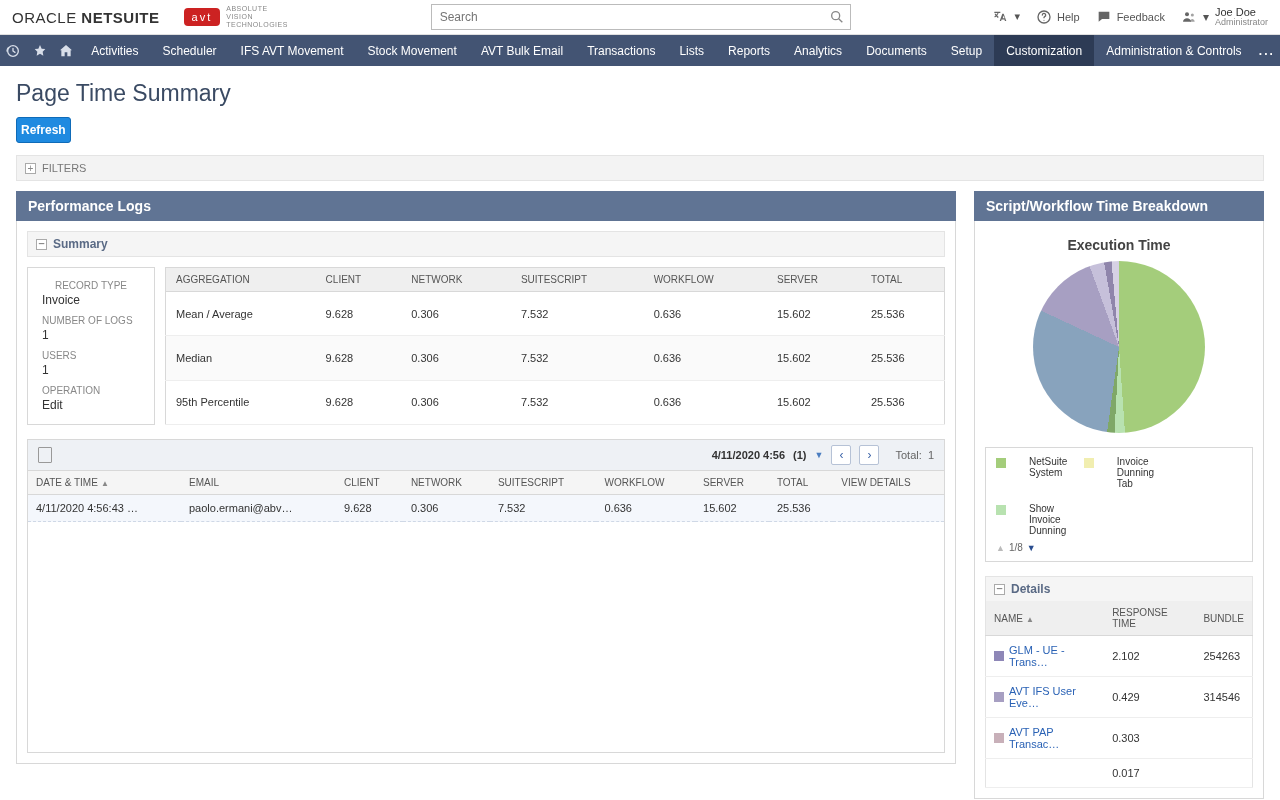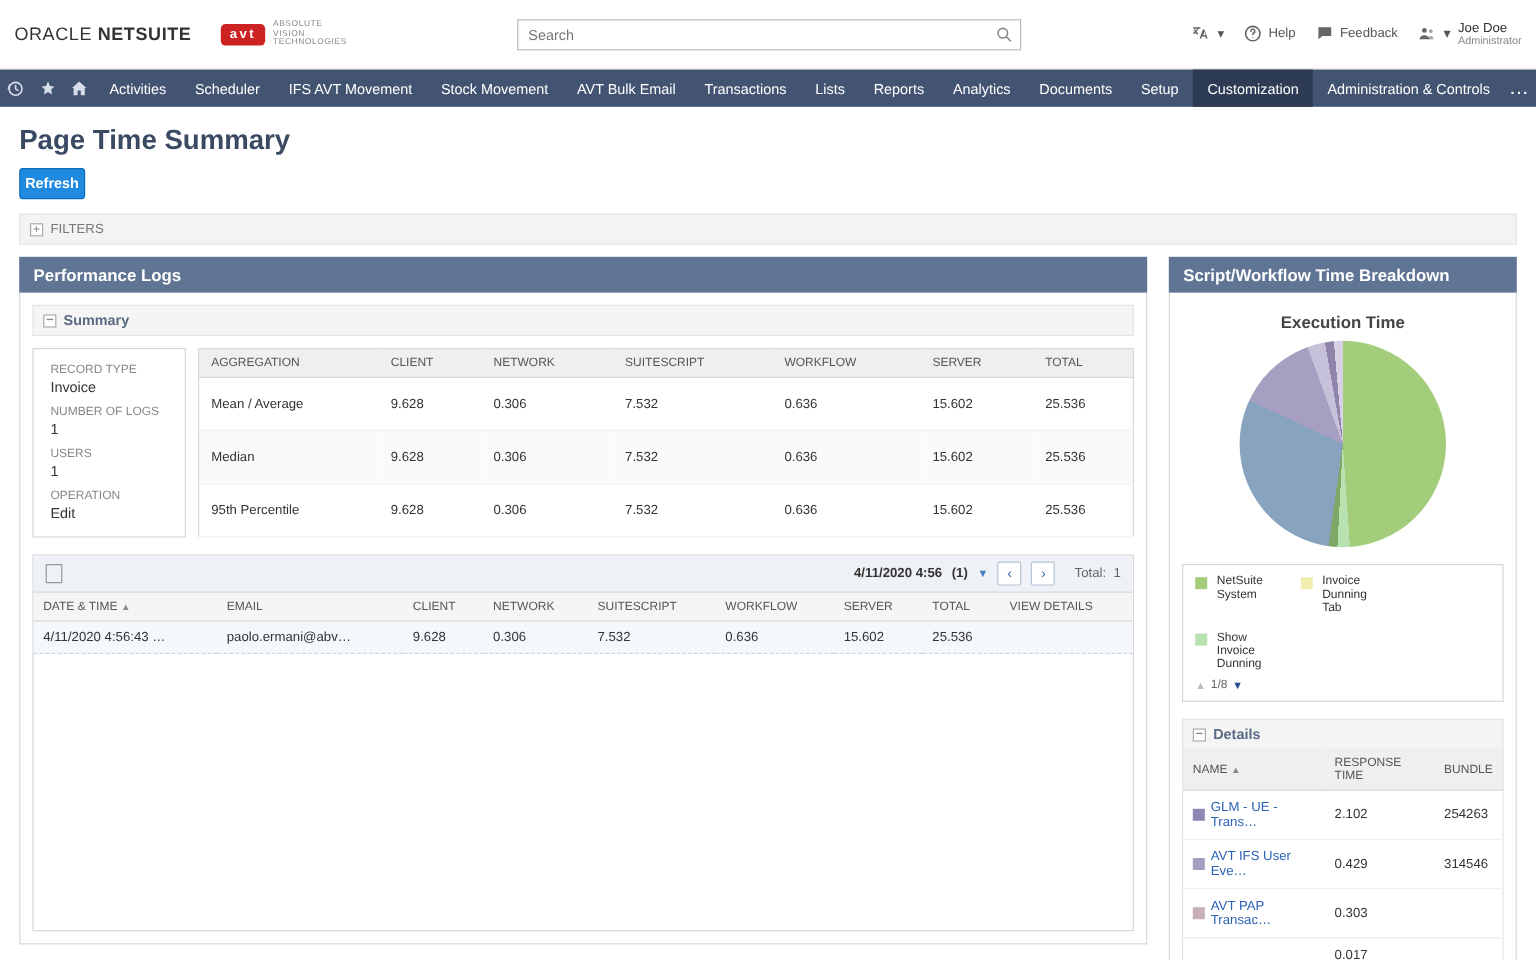--- a/index.html
+++ b/index.html
@@ -1,54 +1,54 @@
 <!DOCTYPE html>
 <html><head>
 <meta charset="utf-8">
 <style>
 * { box-sizing: border-box; margin: 0; padding: 0; }
 body { font-family: "Helvetica Neue", Arial, sans-serif; font-size: 12px; color: #333; background: #fff; width: 1280px; }
-.topbar { display: flex; align-items: center; height: 58px; padding: 0 12px; border-bottom: 1px solid #e0e0e0; }
+.topbar { display: flex; align-items: center; height: 35px; padding: 0 12px; border-bottom: 1px solid #e0e0e0; }
 .logo-oracle { font-size: 15px; letter-spacing: 0.5px; color: #333; font-weight: 500; }
 .logo-oracle b { font-weight: 700; }
 .logo-avt { display: flex; align-items: center; margin-left: 24px; gap: 6px; }
-.avt-badge { background: #c22; color: #fff; border-radius: 4px; padding: 3px 8px; font-size: 11px; font-weight: 700; letter-spacing: 2px; }
+.avt-badge { background: #c22; color: #fff; border-radius: 4px; padding: 3px 8px; font-size: 11px; font-weight: 400; letter-spacing: 2px; }
 .avt-text { font-size: 7px; line-height: 1.1; color: #888; letter-spacing: 0.5px; }
 .search-wrap { flex: 1; display: flex; justify-content: center; }
 .search-box { position: relative; width: 420px; }
 .search-box input { width: 100%; height: 26px; border: 1px solid #bbb; padding: 0 28px 0 8px; font-size: 12px; color: #a21caf; }
 .search-box .sicon { position: absolute; right: 6px; top: 5px; color: #888; font-size: 14px; }
 .top-right { display: flex; align-items: center; gap: 16px; color: #555; }
 .tr-item { display: flex; align-items: center; gap: 5px; font-size: 11px; cursor: pointer; }
 .tr-ico { width: 16px; height: 16px; display: inline-flex; align-items: center; justify-content: center; color: #666; }
 .user-block { display: flex; align-items: center; gap: 6px; }
 .user-txt { line-height: 1.1; }
 .user-txt .un { font-size: 11px; color: #333; }
 .user-txt .ur { font-size: 9px; color: #888; }
 .menubar { background: #435473; height: 31px; display: flex; align-items: stretch; color: #fff; font-size: 12px; }
 .menubar .micon { width: 38px; display: flex; align-items: center; justify-content: center; cursor: pointer; color: #d8dee9; }
 .menubar .mitem { padding: 0 12px; display: flex; align-items: center; cursor: pointer; white-space: nowrap; }
 .menubar .mitem.active { background: #2d3b55; }
 .menubar .more { margin-left: auto; width: 38px; display: flex; align-items: center; justify-content: center; font-weight: 700; letter-spacing: 2px; cursor: pointer; }
 .page-wrap { padding: 14px 16px; }
-.page-title { font-size: 23px; font-weight: 700; color: #3a4a63; margin-bottom: 10px; }
+.page-title { font-size: 23px; font-weight: 400; color: #3a4a63; margin-bottom: 10px; }
 .refresh-btn { background: #1f8ae0; color: #fff; border: 1px solid #0f6bb8; border-radius: 3px; padding: 5px 4px; font-size: 12px; font-weight: 700; cursor: pointer; }
 .filters-bar { margin-top: 12px; background: #f3f3f3; border: 1px solid #e4e4e4; padding: 6px 8px; font-size: 11px; color: #777; display: flex; align-items: center; gap: 6px; }
 .expand-ico { display: inline-block; width: 11px; height: 11px; border: 1px solid #aaa; text-align: center; line-height: 9px; font-size: 10px; color: #888; background: #fff; }
 .cols { display: flex; gap: 18px; margin-top: 10px; }
 .col-left { flex: 1; min-width: 0; }
 .col-right { width: 290px; }
 .panel-hd { background: #607494; color: #fff; font-size: 14px; font-weight: 700; padding: 7px 12px; }
 .panel-body { border: 1px solid #d8d8d8; border-top: none; padding: 10px; background: #fff; }
 .sub-hd { background: #f5f5f5; border: 1px solid #e4e4e4; padding: 5px 8px; font-size: 12px; font-weight: 700; color: #5a6a85; display: flex; align-items: center; gap: 6px; }
 .collapse-ico { display: inline-block; width: 11px; height: 11px; border: 1px solid #aaa; text-align: center; line-height: 7px; font-size: 11px; color: #888; background: #fff; }
 .summary-row { display: flex; gap: 10px; margin-top: 10px; }
 .meta-box { border: 1px solid #d8d8d8; padding: 12px 14px; width: 128px; font-size: 11px; }
 .meta-box .ml { color: #888; font-size: 10px; margin-top: 8px; }
-.meta-box .ml:first-child { margin-top: 0; }
+.meta-box .ml:first-child { margin-top: 0; text-align: center; }
 .meta-box .mv { color: #333; font-size: 12px; margin-top: 2px; }
 .agg-table { flex: 1; border: 1px solid #d8d8d8; border-collapse: collapse; width: 100%; font-size: 11px; }
 .agg-table th { background: #efefef; text-align: left; padding: 6px 10px; font-weight: 400; color: #555; font-size: 10px; border-bottom: 1px solid #d8d8d8; }
 .agg-table td { padding: 7px 10px; border-bottom: 1px solid #eee; }
 .agg-table tr:nth-child(even) td { background: #fafafa; }
 .log-block { border: 1px solid #d8d8d8; margin-top: 14px; }
 .log-toolbar { background: #eef1f5; border-bottom: 1px solid #d8d8d8; padding: 5px 10px; display: flex; align-items: center; font-size: 11px; }
 .doc-ico { width: 14px; height: 16px; border: 1px solid #999; border-radius: 1px; display: inline-block; position: relative; }
 .tool-right { margin-left: auto; display: flex; align-items: center; gap: 8px; }
 .pager-lbl { font-weight: 700; color: #333; }
@@ -68,21 +68,21 @@
   #b8e2b0 176deg 183deg,
   #7fa867 183deg 188deg,
   #88a3bd 188deg 295deg,
   #a79fc2 295deg 340deg,
   #c6c0da 340deg 350deg,
   #8f85ab 350deg 355deg,
   #d6d1e4 355deg 360deg
 ); }
 .legend-box { border: 1px solid #d8d8d8; margin-top: 14px; padding: 8px 10px; font-size: 10px; }
 .legend-row { display: flex; gap: 14px; flex-wrap: wrap; }
-.leg-item { display: flex; align-items: flex-start; gap: 8px; width: 30%; justify-content: flex-end; }
+.leg-item { display: flex; align-items: flex-start; gap: 23px; width: 30%; justify-content: flex-end; }
 .leg-sw { width: 10px; height: 10px; margin-top: 2px; flex-shrink: 0; }
 .leg-pager { margin-top: 6px; display: flex; align-items: center; gap: 4px; color: #666; font-size: 10px; }
 .leg-pager .tri { font-size: 9px; }
 .leg-pager .triL { color: #bbb; }
 .leg-pager .triR { color: #2a4d8f; }
 .details-hd { background: #f5f5f5; border: 1px solid #e4e4e4; padding: 5px 8px; font-size: 12px; font-weight: 700; color: #5a6a85; margin-top: 14px; display: flex; align-items: center; gap: 6px; }
 .det-table { width: 100%; border-collapse: collapse; font-size: 11px; margin-top: -1px; border: 1px solid #e4e4e4; border-top: none; }
 .det-table th { background: #efefef; text-align: left; padding: 6px 8px; font-weight: 400; color: #555; font-size: 10px; border-bottom: 1px solid #d8d8d8; }
 .det-table td { padding: 8px 8px; border-bottom: 1px solid #eee; vertical-align: middle; }
 .det-name { color: #2a62b5; display: flex; align-items: center; gap: 5px; cursor: pointer; }

